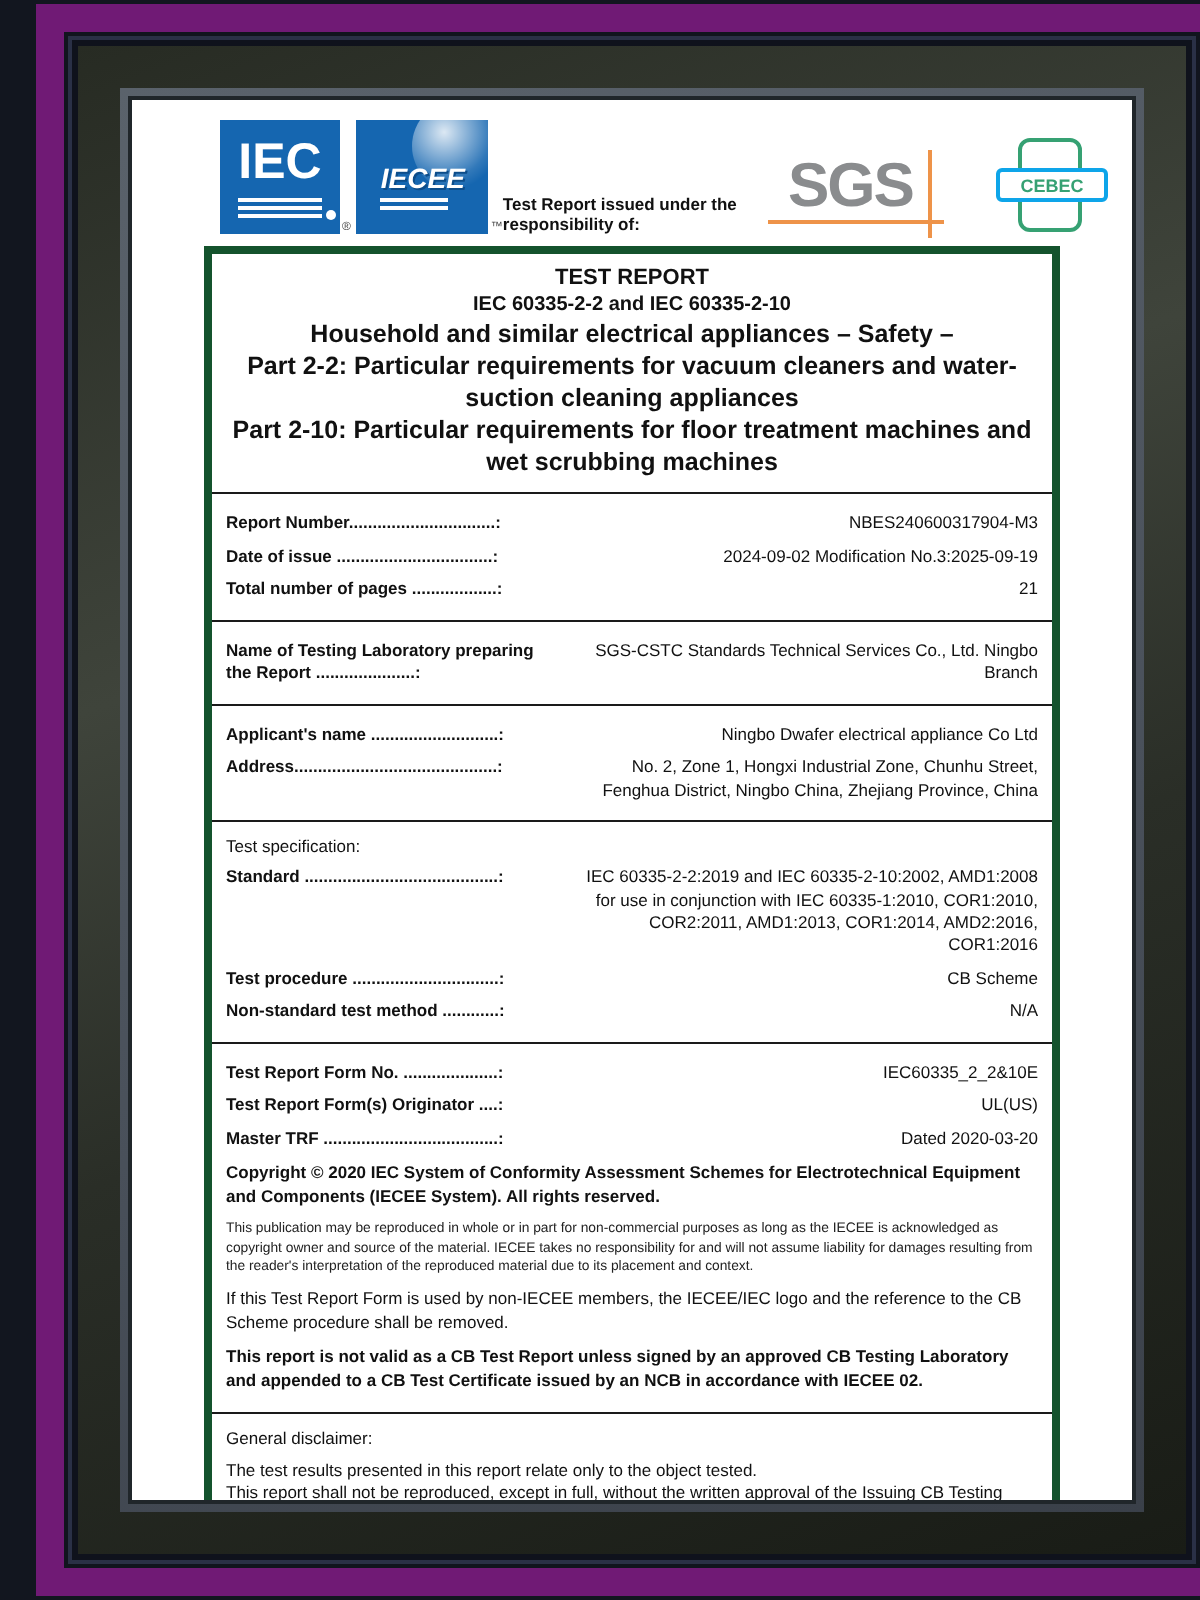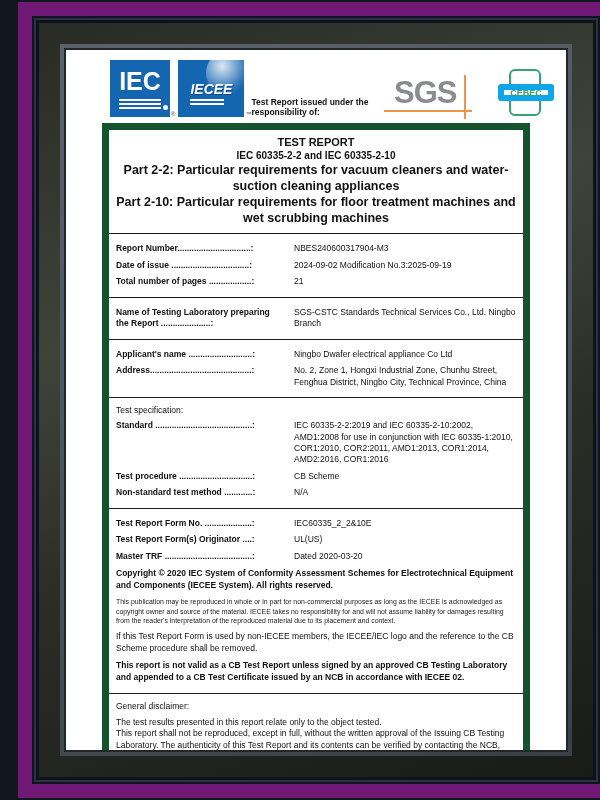--- a/index.html
+++ b/index.html
@@ -44,35 +44,35 @@
   .header-right{display:flex;flex-direction:row;align-items:flex-end;padding-top:3px;}
   .responsibility{font-size:8.5px;font-weight:bold;color:#111;}
   .right-logos{display:flex;align-items:flex-end;margin-top:4px;}
   .sgs-logo{position:relative;width:92px;height:40px;margin-right:22px;text-decoration:underline;}
   .sgs-text{position:absolute;left:10px;top:0px;font-weight:bold;font-size:31px;line-height:1;
             letter-spacing:-1px;color:#8a8c8e;font-family:"Liberation Sans",sans-serif;}
   .sgs-hline{position:absolute;left:0;bottom:5px;width:88px;height:2px;background:#ee9349;}
   .sgs-vline{position:absolute;right:10px;top:-2px;width:2px;height:44px;background:#ee9349;}
   .cebec-logo{position:relative;width:56px;height:52px;margin-bottom:-2px;}
   .cebec-rect{position:absolute;left:11px;top:2px;width:32px;height:47px;border:2px solid #36a173;border-radius:6px;}
-  .cebec-box{position:absolute;left:0;top:17px;width:56px;height:17px;background:#fff;border:6px solid #0ea5e9;
+  .cebec-box{position:absolute;left:0;top:17px;width:56px;height:17px;background:#fff;border:2px solid #0ea5e9;
              border-radius:3px;color:#36a173;font-weight:bold;font-size:9px;display:flex;align-items:center;justify-content:center;letter-spacing:0;}
 
   
-  .report-table{border:7px solid #14532d;margin:0 0 0 0;}
+  .report-table{border:4px solid #14532d;margin:0 0 0 0;}
   .sec{border-top:1.5px solid #1a1a1a;padding:4px 5px;}
   .sec:first-child{border-top:none;}
   .title-block{text-align:center;padding:5px 4px 7px;}
   .t-small{font-size:11px;font-weight:bold;line-height:1.3;}
   .t-mid{font-size:10px;font-weight:bold;line-height:1.3;}
   .t-big{font-size:12.5px;font-weight:bold;line-height:1.28;}
 
   .row{display:grid;grid-template-columns:168px 1fr;column-gap:10px;margin:5px 2px;}
   .lbl{font-weight:bold;font-size:8.5px;line-height:1.35;}
-  .val{font-size:8.5px;line-height:1.35;}
+  .val{font-size:8.5px;line-height:1.35;text-align:right;}
   .sec-heading{font-weight:normal;font-size:8.5px;margin:3px 2px 2px;}
   .para{font-size:8.5px;line-height:1.35;margin:6px 2px;}
   .para.bold{font-weight:bold;}
   .para.fine{font-size:6.9px;line-height:1.35;color:#222;}
 </style>
 </head>
 <body>
 
 <div class="stage">
   <div class="fb1">
@@ -117,20 +117,21 @@
               </div>
             </div>
           </div>
         </div>
 
         <div class="report-table">
 
           <section class="sec title-block">
             <div class="t-small">TEST REPORT</div>
             <div class="t-mid">IEC 60335-2-2 and IEC 60335-2-10</div>
+            <div class="t-big">Household and similar electrical appliances – Safety –</div>
             <div class="t-big">Part 2-2: Particular requirements for vacuum cleaners and water-suction cleaning appliances</div>
             <div class="t-big">Part 2-10: Particular requirements for floor treatment machines and wet scrubbing machines</div>
           </section>
 
           <section class="sec">
             <div class="row">
               <span class="lbl">Report Number...............................:</span>
               <span class="val">NBES240600317904-M3</span>
             </div>
             <div class="row">
@@ -150,21 +151,21 @@
             </div>
           </section>
 
           <section class="sec">
             <div class="row">
               <span class="lbl">Applicant's name ...........................:</span>
               <span class="val">Ningbo Dwafer electrical appliance Co Ltd</span>
             </div>
             <div class="row">
               <span class="lbl">Address...........................................:</span>
-              <span class="val">No. 2, Zone 1, Hongxi Industrial Zone, Chunhu Street, Fenghua District, Ningbo City, Technical Province, China</span>
+              <span class="val">No. 2, Zone 1, Hongxi Industrial Zone, Chunhu Street, Fenghua District, Ningbo China, Zhejiang Province, China</span>
             </div>
           </section>
 
           <section class="sec">
             <div class="sec-heading">Test specification:</div>
             <div class="row">
               <span class="lbl">Standard .........................................:</span>
               <span class="val">IEC 60335-2-2:2019 and IEC 60335-2-10:2002, AMD1:2008 for use in conjunction with IEC 60335-1:2010, COR1:2010, COR2:2011, AMD1:2013, COR1:2014, AMD2:2016, COR1:2016</span>
             </div>
             <div class="row">

